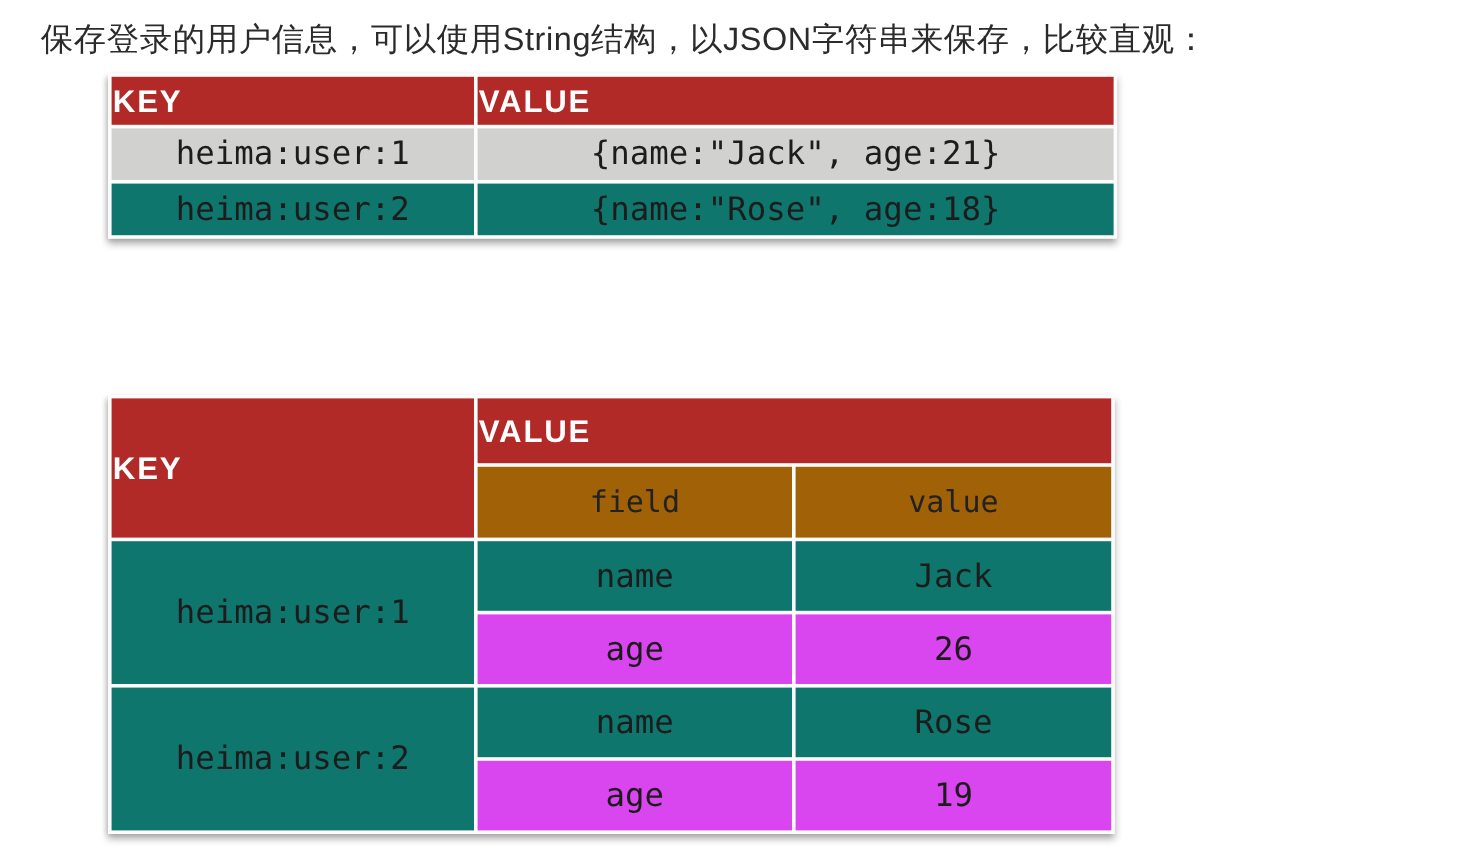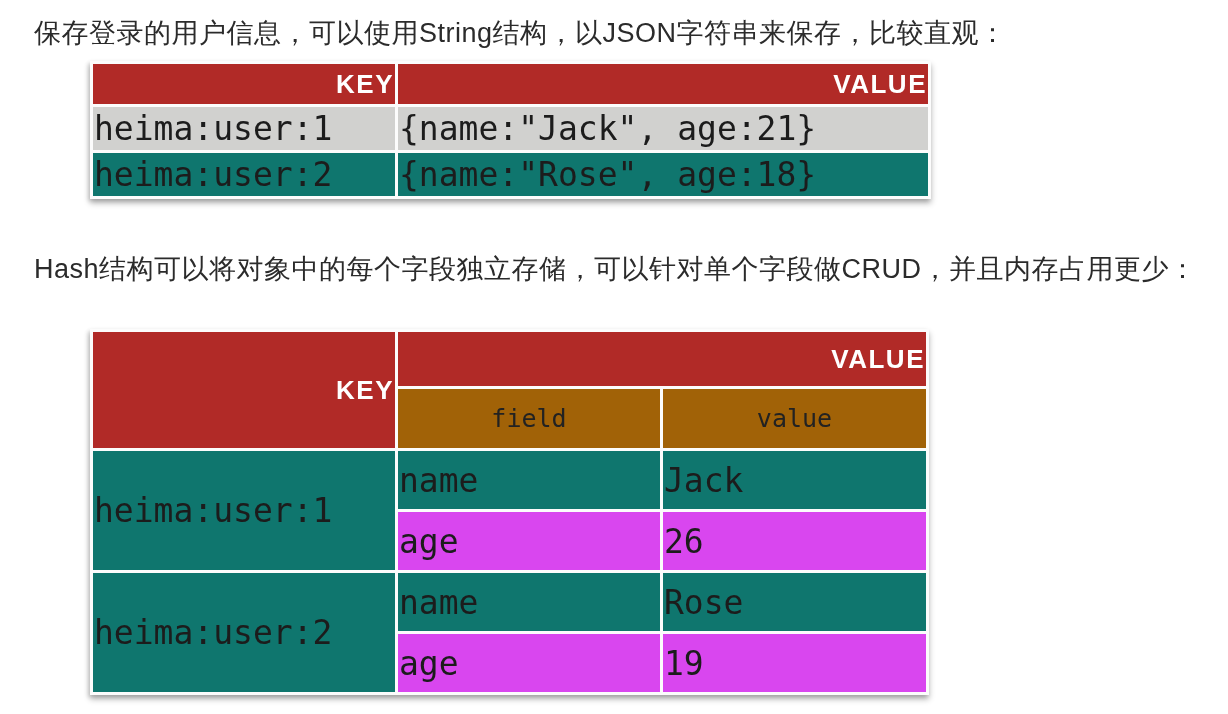--- a/index.html
+++ b/index.html
@@ -36,37 +36,37 @@
   #string-table { top: 61px; }
   #hash-table   { top: 329px; }
 
   th.red-head {
     background: #b12a27;
     color: #ffffff;
     font-family: "Liberation Sans", sans-serif;
     font-weight: bold;
     font-size: 26px;
     letter-spacing: 1.5px;
-    text-align: right;
+    text-align: left;
     vertical-align: middle;
   }
   th.pink-head {
     background: #a16207;
     color: #222222;
     font-family: "DejaVu Sans Mono", monospace;
     font-weight: normal;
     font-size: 25px;
     text-align: center;
     vertical-align: middle;
   }
   td.cell {
     font-family: "DejaVu Sans Mono", monospace;
-    font-size: 33px;
+    font-size: 27px;
     color: #1c1c1c;
-    text-align: left;
+    text-align: center;
     vertical-align: middle;
   }
   .bg-dark  { background: #d1d1cf; }
   .bg-light { background: #0f766e; }
   .bg-dark2 { background: #d946ef; }
 
   
   #string-table th { height: 38px; }
   #string-table td { height: 41px; }
   #hash-table  tr.value-head-row th { height: 52px; }
@@ -94,21 +94,20 @@
       <td class="cell bg-dark">heima:user:1</td>
       <td class="cell bg-dark">{name:"Jack", age:21}</td>
     </tr>
     <tr>
       <td class="cell bg-light">heima:user:2</td>
       <td class="cell bg-light">{name:"Rose", age:18}</td>
     </tr>
   </tbody>
     </table>
 
-  <div class="para" id="para-hash">Hash结构可以将对象中的每个字段独立存储，可以针对单个字段做CRUD，并且内存占用更少：</div>
 
   <table class="redis-table" id="hash-table">
     <colgroup>
       <col style="width:302px">
       <col style="width:262px">
       <col style="width:263px">
     </colgroup>
     <tbody>
         <tr class="value-head-row">
       <th class="red-head" rowspan="2">KEY</th>

